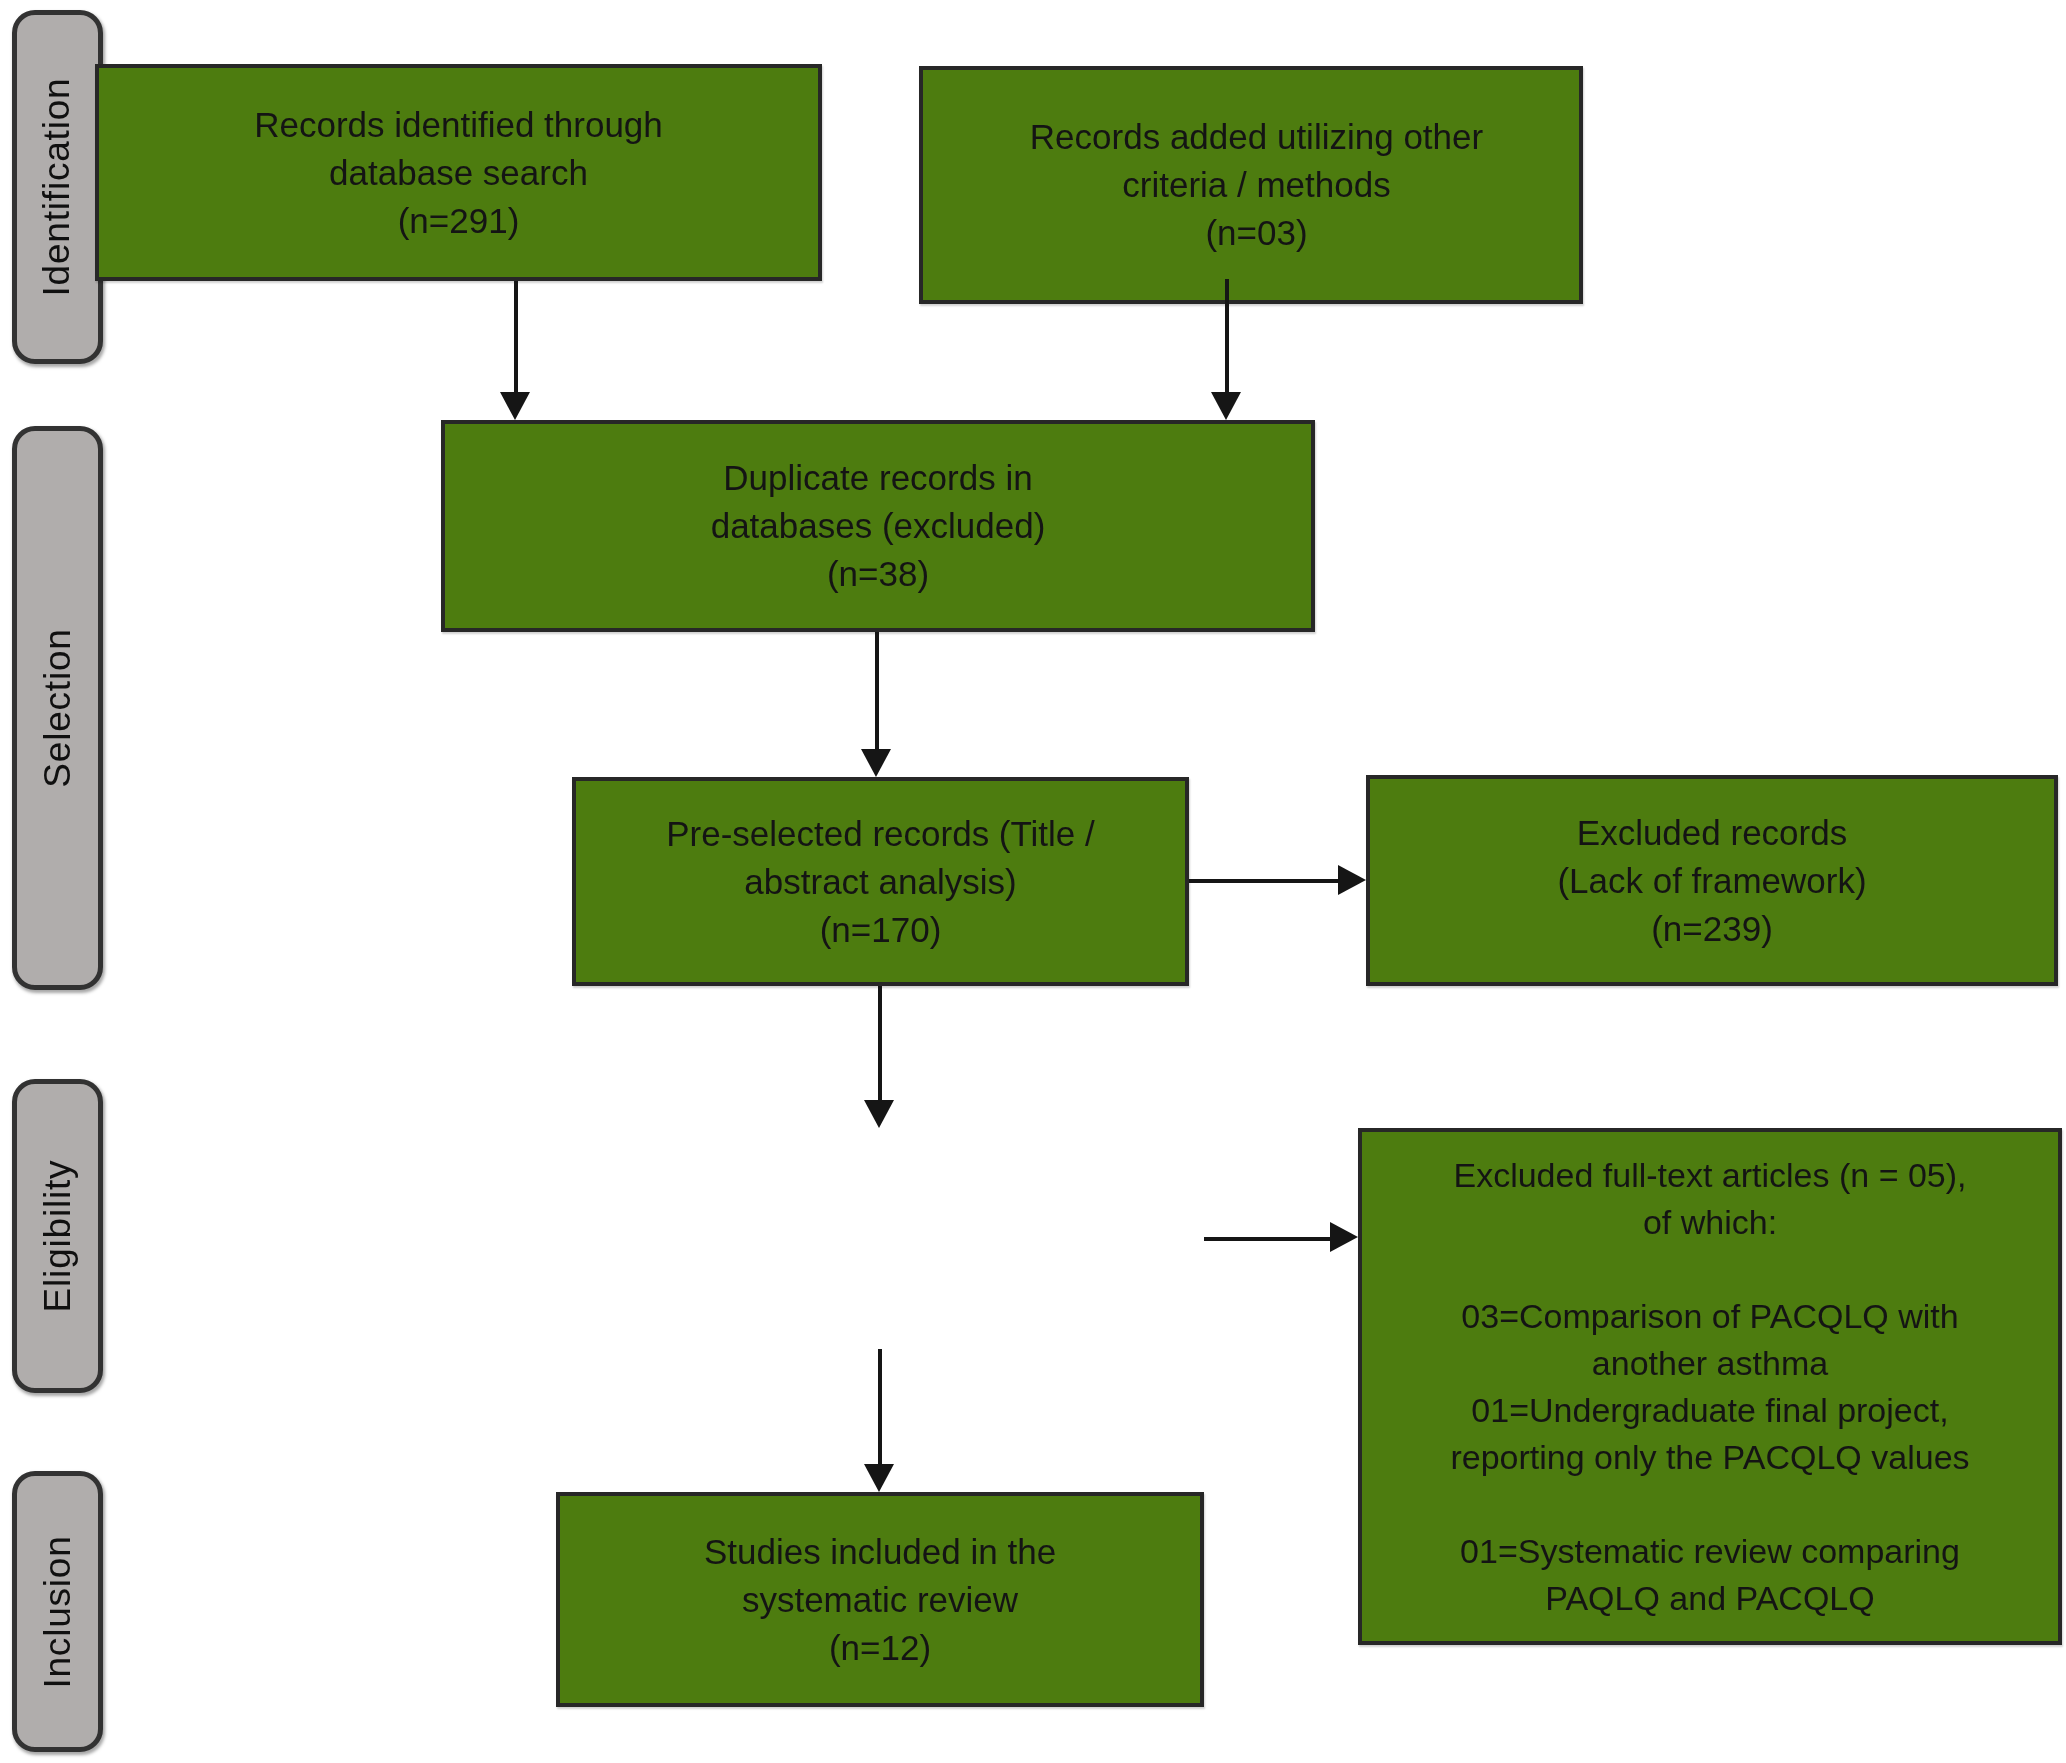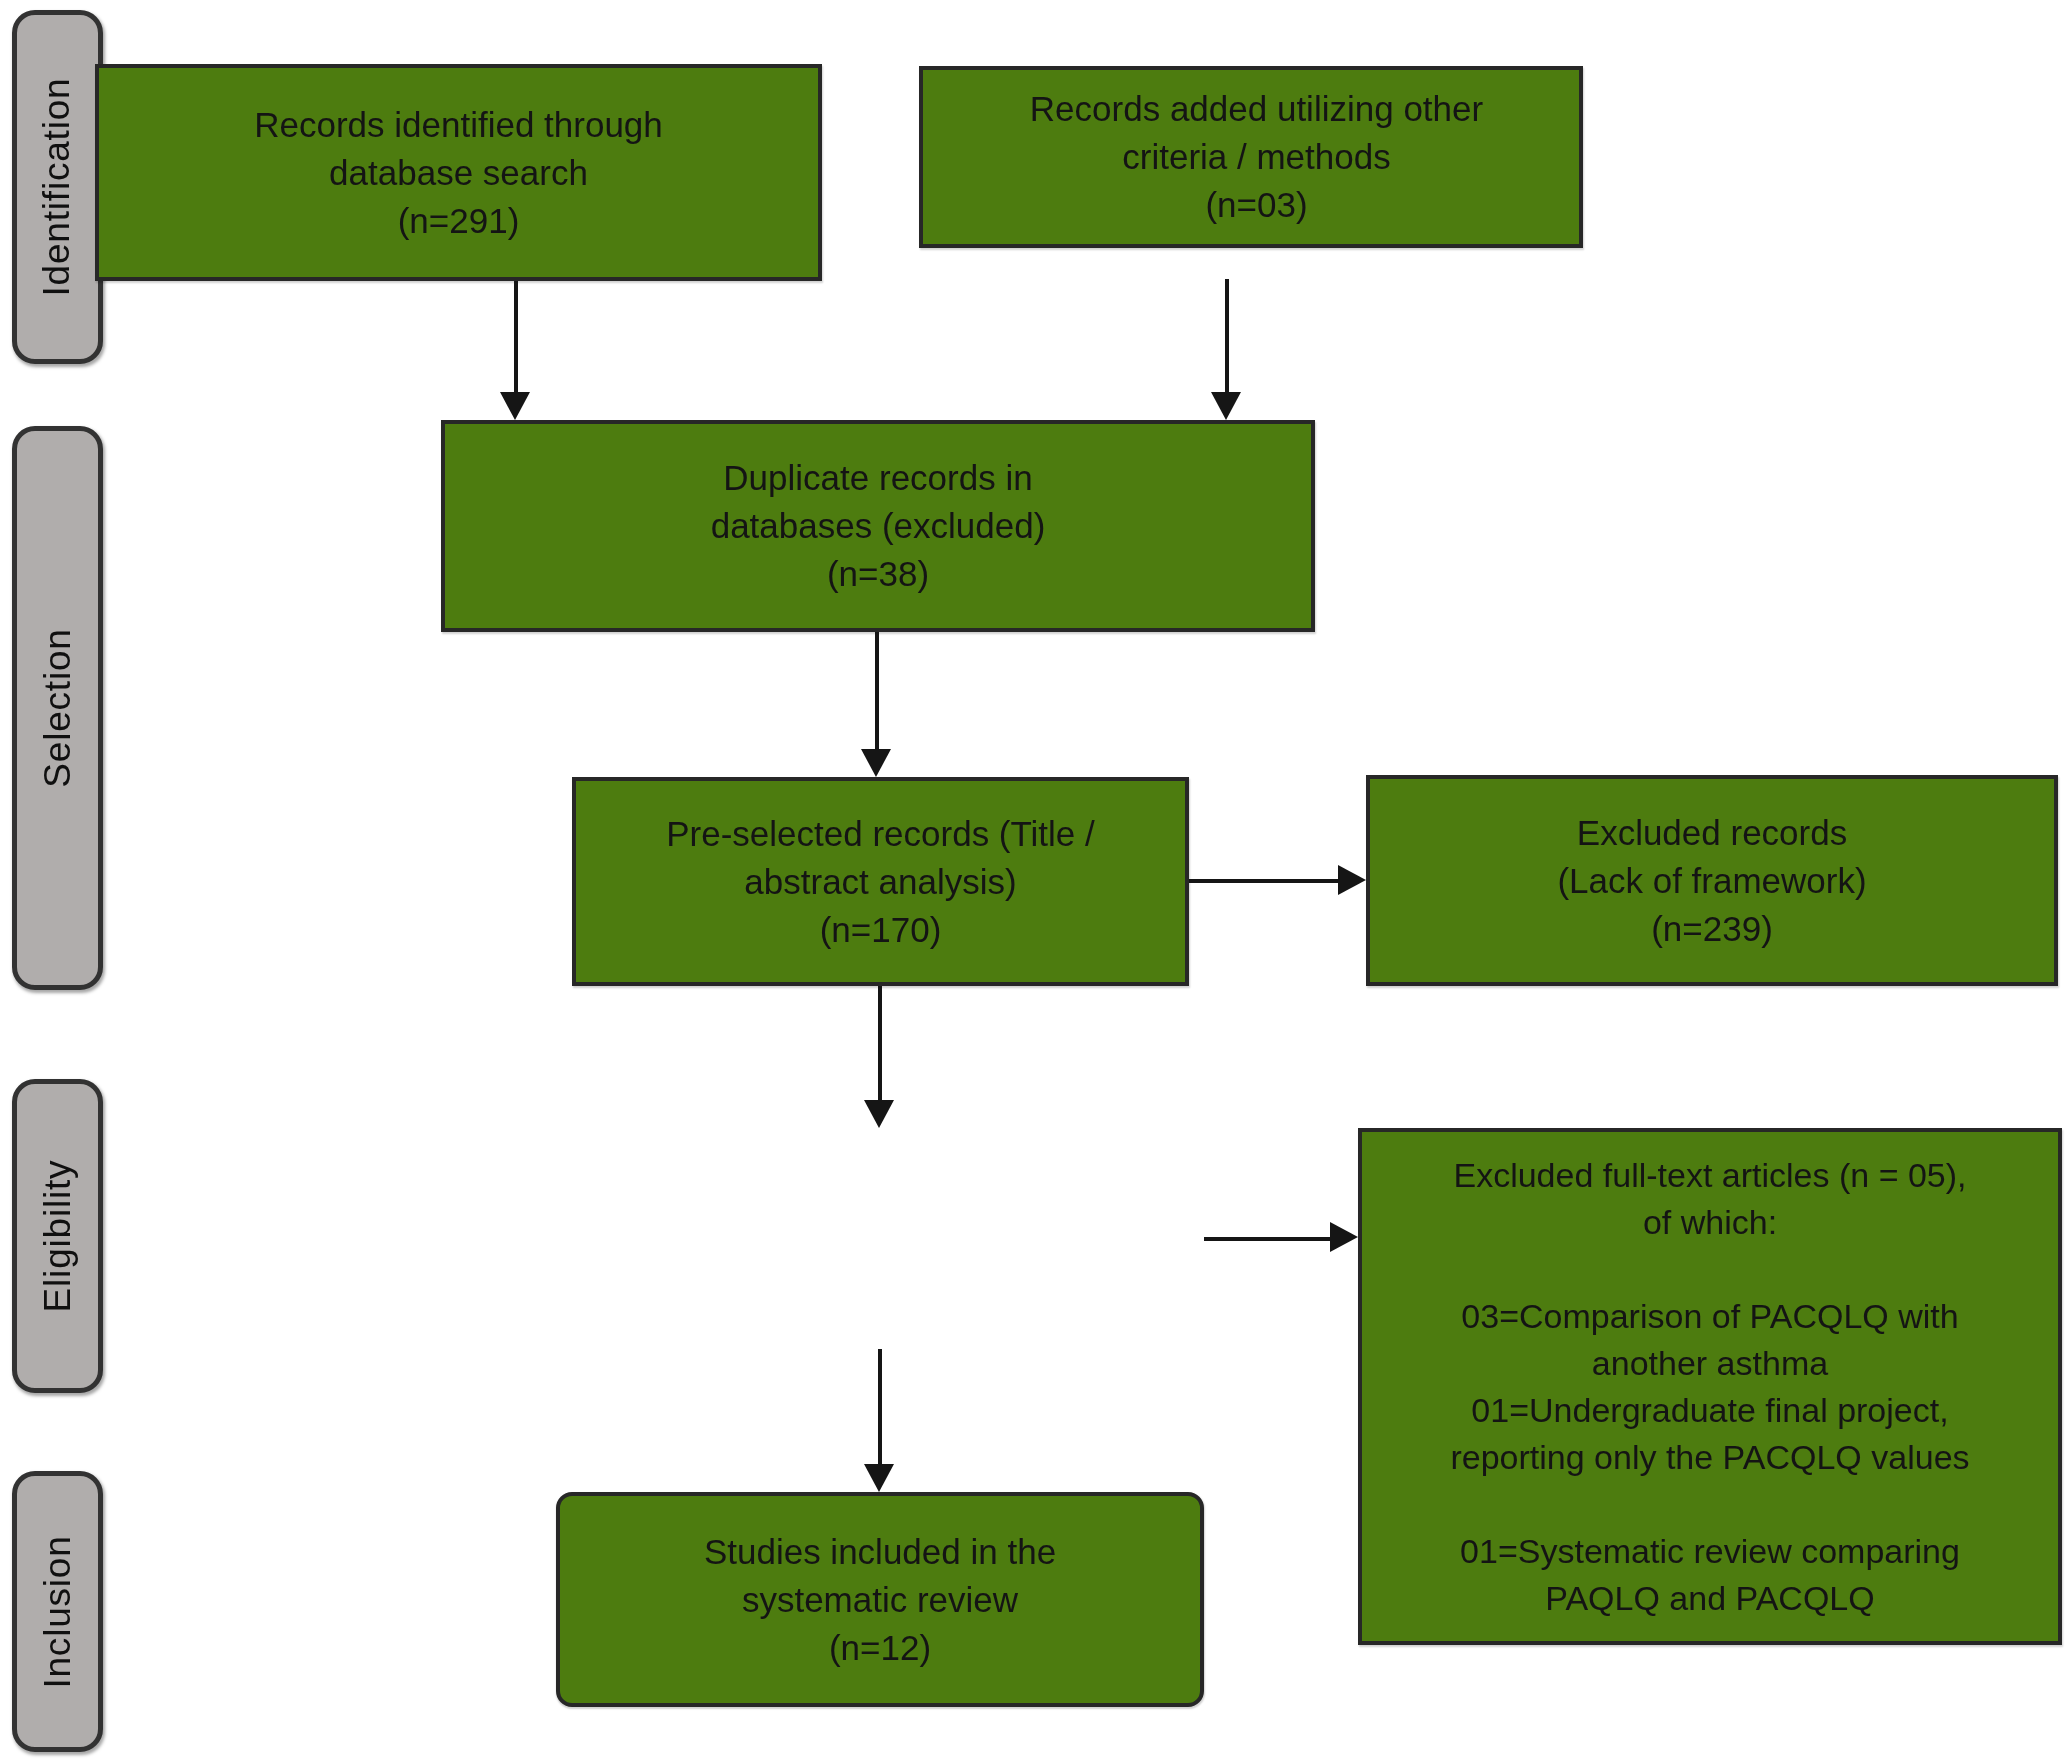--- a/index.html
+++ b/index.html
@@ -57,27 +57,27 @@
     text-align: center;
     box-shadow: 0.8px 1.7px 1.7px rgba(0,0,0,0.18);
   }
   .box .txt {
     white-space: pre-line;
     font-size: 35px;
     line-height: 48px;
     padding: 0 11.6px;
   }
   #box-records-identified { left: 95px;  top: 64px;   width: 727px;  height: 217px; }
-  #box-records-added      { left: 919px; top: 66px;   width: 664px;  height: 182px; padding-left: 11px; }
+  #box-records-added      { left: 919px; top: 66px;   width: 664px;  height: 238px; padding-left: 11px; }
   #box-duplicates         { left: 441px;  top: 420px;  width: 874px; height: 212px; align-items: center; }
   #box-preselected        { left: 572px;  top: 777px;  width: 617px;  height: 209px; }
   #box-excluded-records   { left: 1366px; top: 775px;  width: 692px;  height: 211px; }
   #box-fulltext           { left: 556px;  top: 1128px; width: 648px;  height: 221px; }
   #box-excluded-fulltext  { left: 1358px; top: 1128px; width: 704px;  height: 517px; }
-  #box-included-studies   { left: 556px;  top: 1492px; width: 648px;  height: 215px; border-radius: 16px; }
+  #box-included-studies   { left: 556px;  top: 1492px; width: 648px;  height: 215px; }
   #box-excluded-fulltext .txt { font-size: 34px; line-height: 47px; }
 
   
   .vshaft { position: absolute; width: 4.1px;  background: #151515; }
   .hshaft { position: absolute; height: 4.1px; background: #151515; }
   .head-down {
     position: absolute; width: 0; height: 0;
     border-left: 15.7px solid transparent;
     border-right: 15.7px solid transparent;
     border-top: 28px solid #151515;

